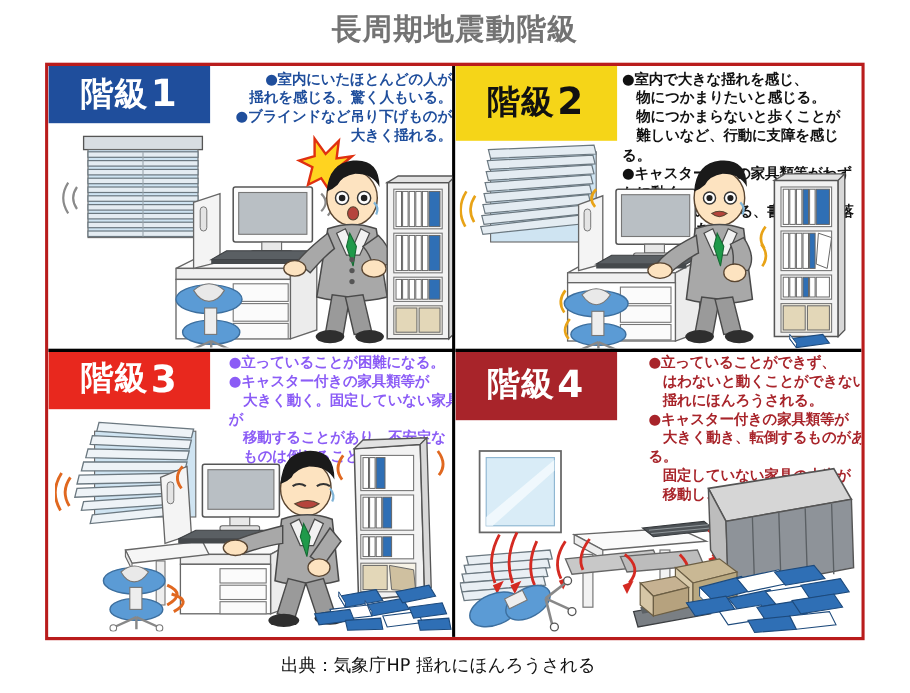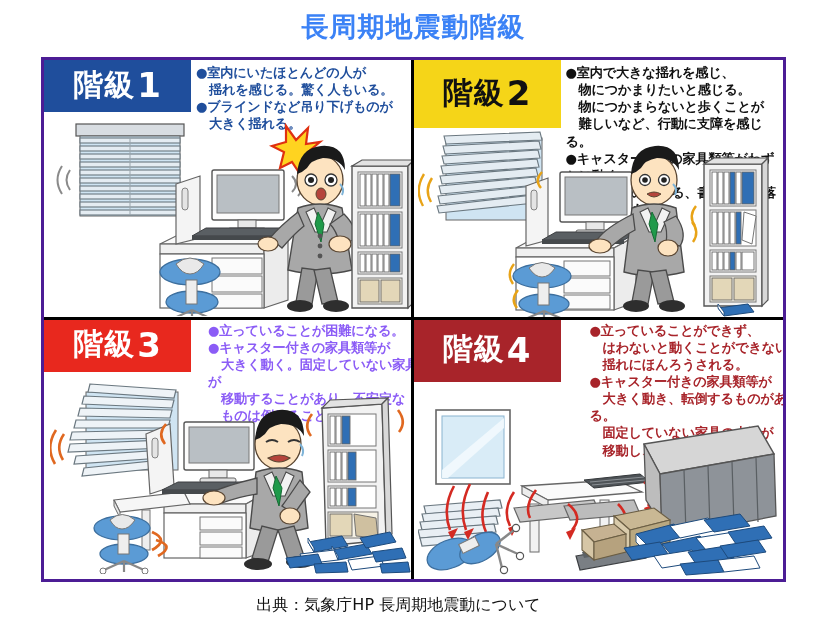--- a/index.html
+++ b/index.html
@@ -7,31 +7,31 @@
     width:827px;height:630px;
     background:#ffffff;
     font-family:"DejaVu Sans","Liberation Sans",sans-serif;
     overflow:hidden;
     position:relative;
   }
   #page-title{
     text-align:center;
     font-size:27px;
     font-weight:bold;
-    color:#3b82f6;
+    color:#737373;
     letter-spacing:1px;
     padding-top:8px;
     height:38px;
     line-height:38px;
   }
   #grid-frame{
     position:absolute;
     left:41px;top:57px;
     width:745px;height:525px;
-    border:3px solid #4c1d95;
+    border:3px solid #b91c1c;
     box-sizing:border-box;
     background:#ffffff;
     display:grid;
     grid-template-columns:1fr 1fr;
     grid-template-rows:1fr 1fr;
   }
   .panel{position:relative;overflow:hidden;background:#fff;box-sizing:border-box;}
   .panel.b-right{border-right:3px solid #000;}
   .panel.b-bottom{border-bottom:3px solid #000;}
   .badge{
@@ -66,21 +66,21 @@
 
 <div id="page-title">長周期地震動階級</div>
 
 <div id="grid-frame">
 
   <div class="panel b-right b-bottom">
     <div class="badge" style="left:0;top:0;width:147px;height:52px;background:#1f4e9c;color:#fff;">
       <span>階級</span>
         <span class="num">1</span>
     </div>
-    <div class="desc" style="left:152px;top:4px;width:215px;color:#1f4e9c;">●室内にいたほとんどの人が
+    <div class="desc" style="left:152px;top:4px;width:215px;color:#1f4e9c;text-align:right;">●室内にいたほとんどの人が
 　揺れを感じる。驚く人もいる。
 ●ブラインドなど吊り下げものが
 　大きく揺れる。</div>
 
     <svg class="art" style="left:8px;top:58px;" width="362" height="198" viewBox="0 0 362 198">
 
       <g>
         <rect x="24" y="6" width="108" height="12" fill="#d8dde2" stroke="#555" stroke-width="1.2"></rect>
         <rect x="28" y="18" width="100" height="80" fill="#cfe4f2" stroke="#666" stroke-width="1"></rect>
         <g stroke="#6b7880" stroke-width="1.1" fill="#e4ecf2">
@@ -621,13 +621,13 @@
         <polygon points="270,144 308,138 316,150 278,156" fill="#2f6fb5" stroke="#1d4a7c" stroke-width="1"></polygon>
         <polygon points="302,138 340,132 348,144 310,150" fill="#2f6fb5" stroke="#1d4a7c" stroke-width="1"></polygon>
         <polygon points="262,156 300,152 306,164 268,167" fill="#2f6fb5" stroke="#1d4a7c" stroke-width="1"></polygon>
         <polygon points="300,152 336,148 342,160 306,164" fill="#fff" stroke="#1d4a7c" stroke-width="1"></polygon>
       </g>
     </svg>
   </div>
 
 </div>
 
-<div id="source-line">出典：気象庁HP 長周期地震動について</div>
+<div id="source-line">出典：気象庁HP 揺れにほんろうされる</div>
 
 </body></html>

